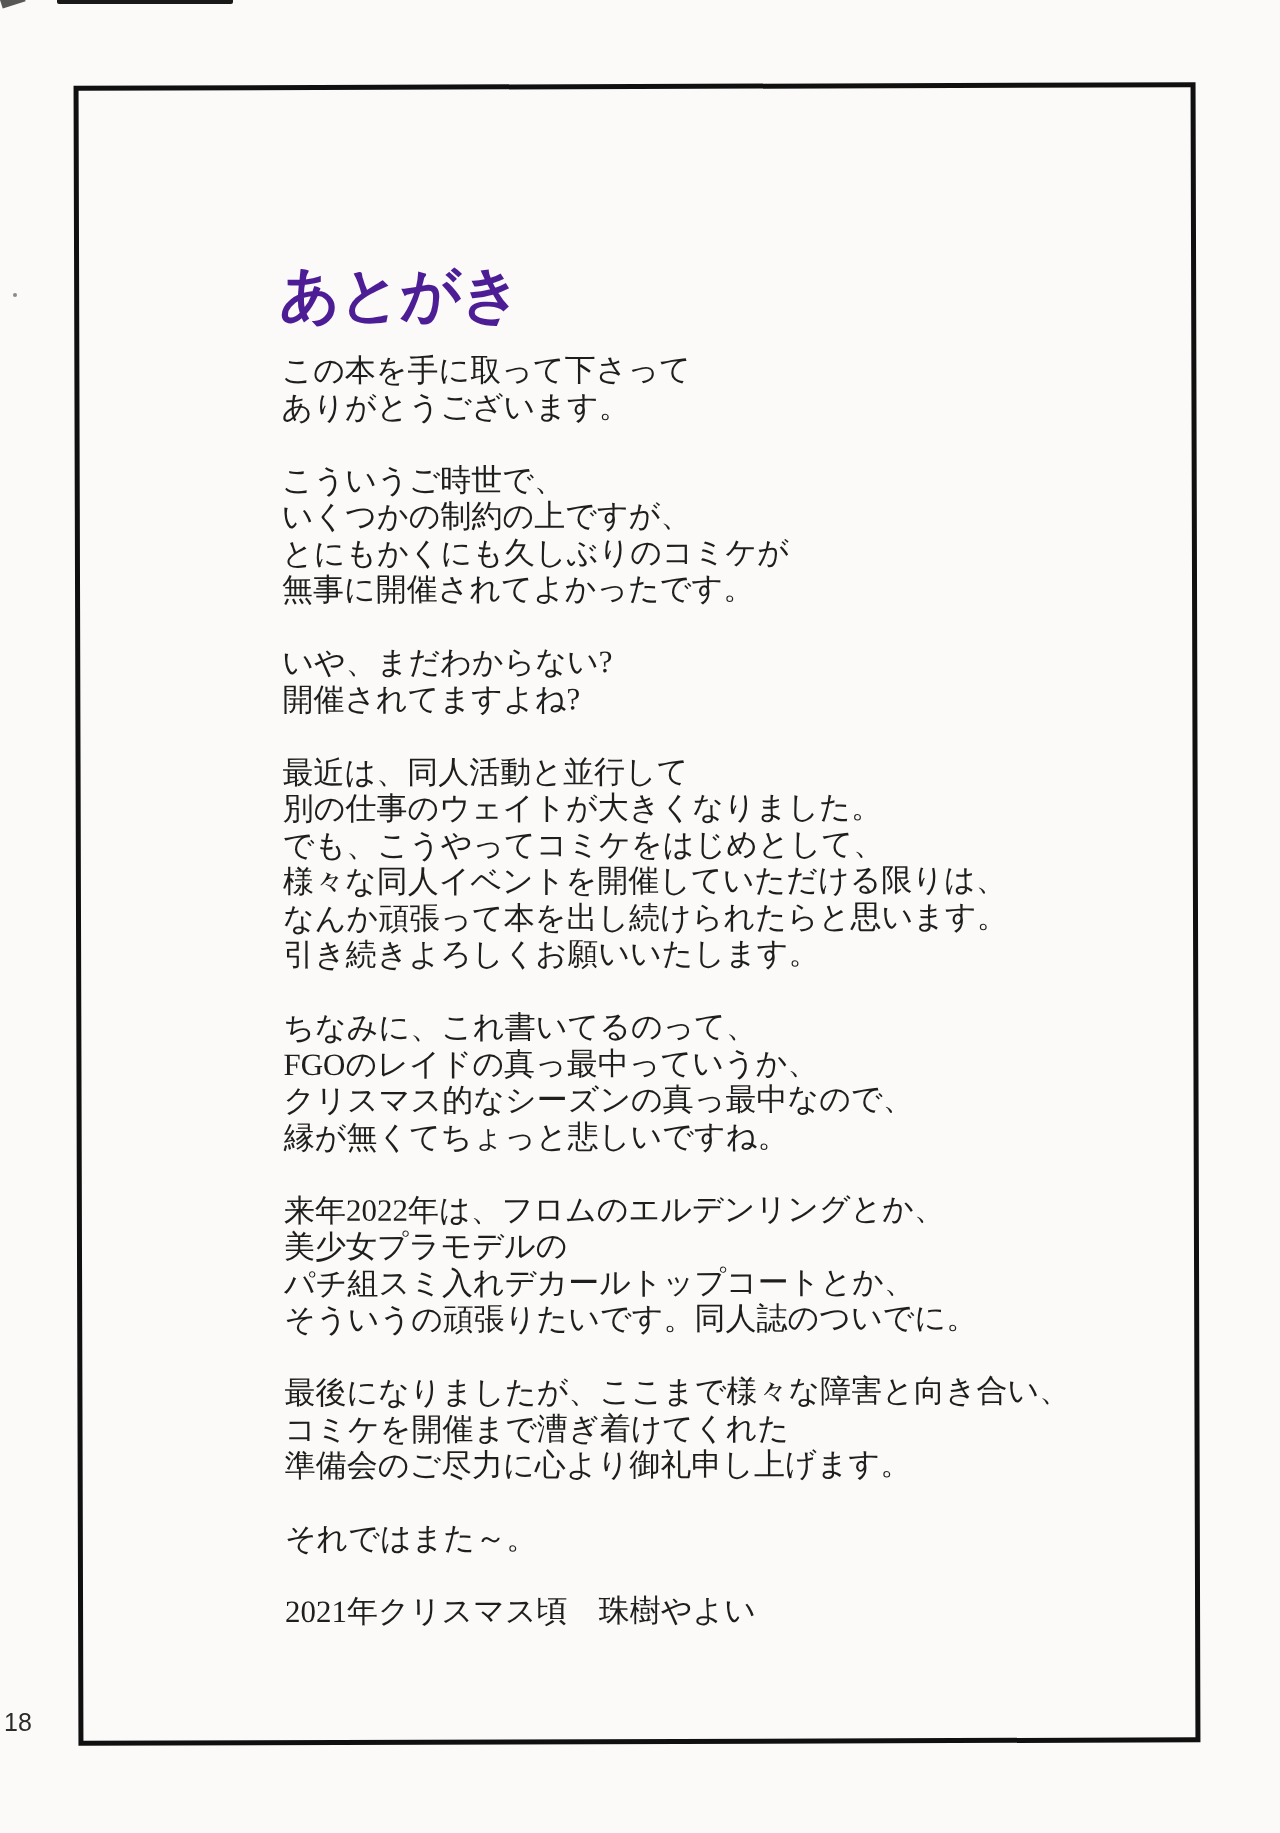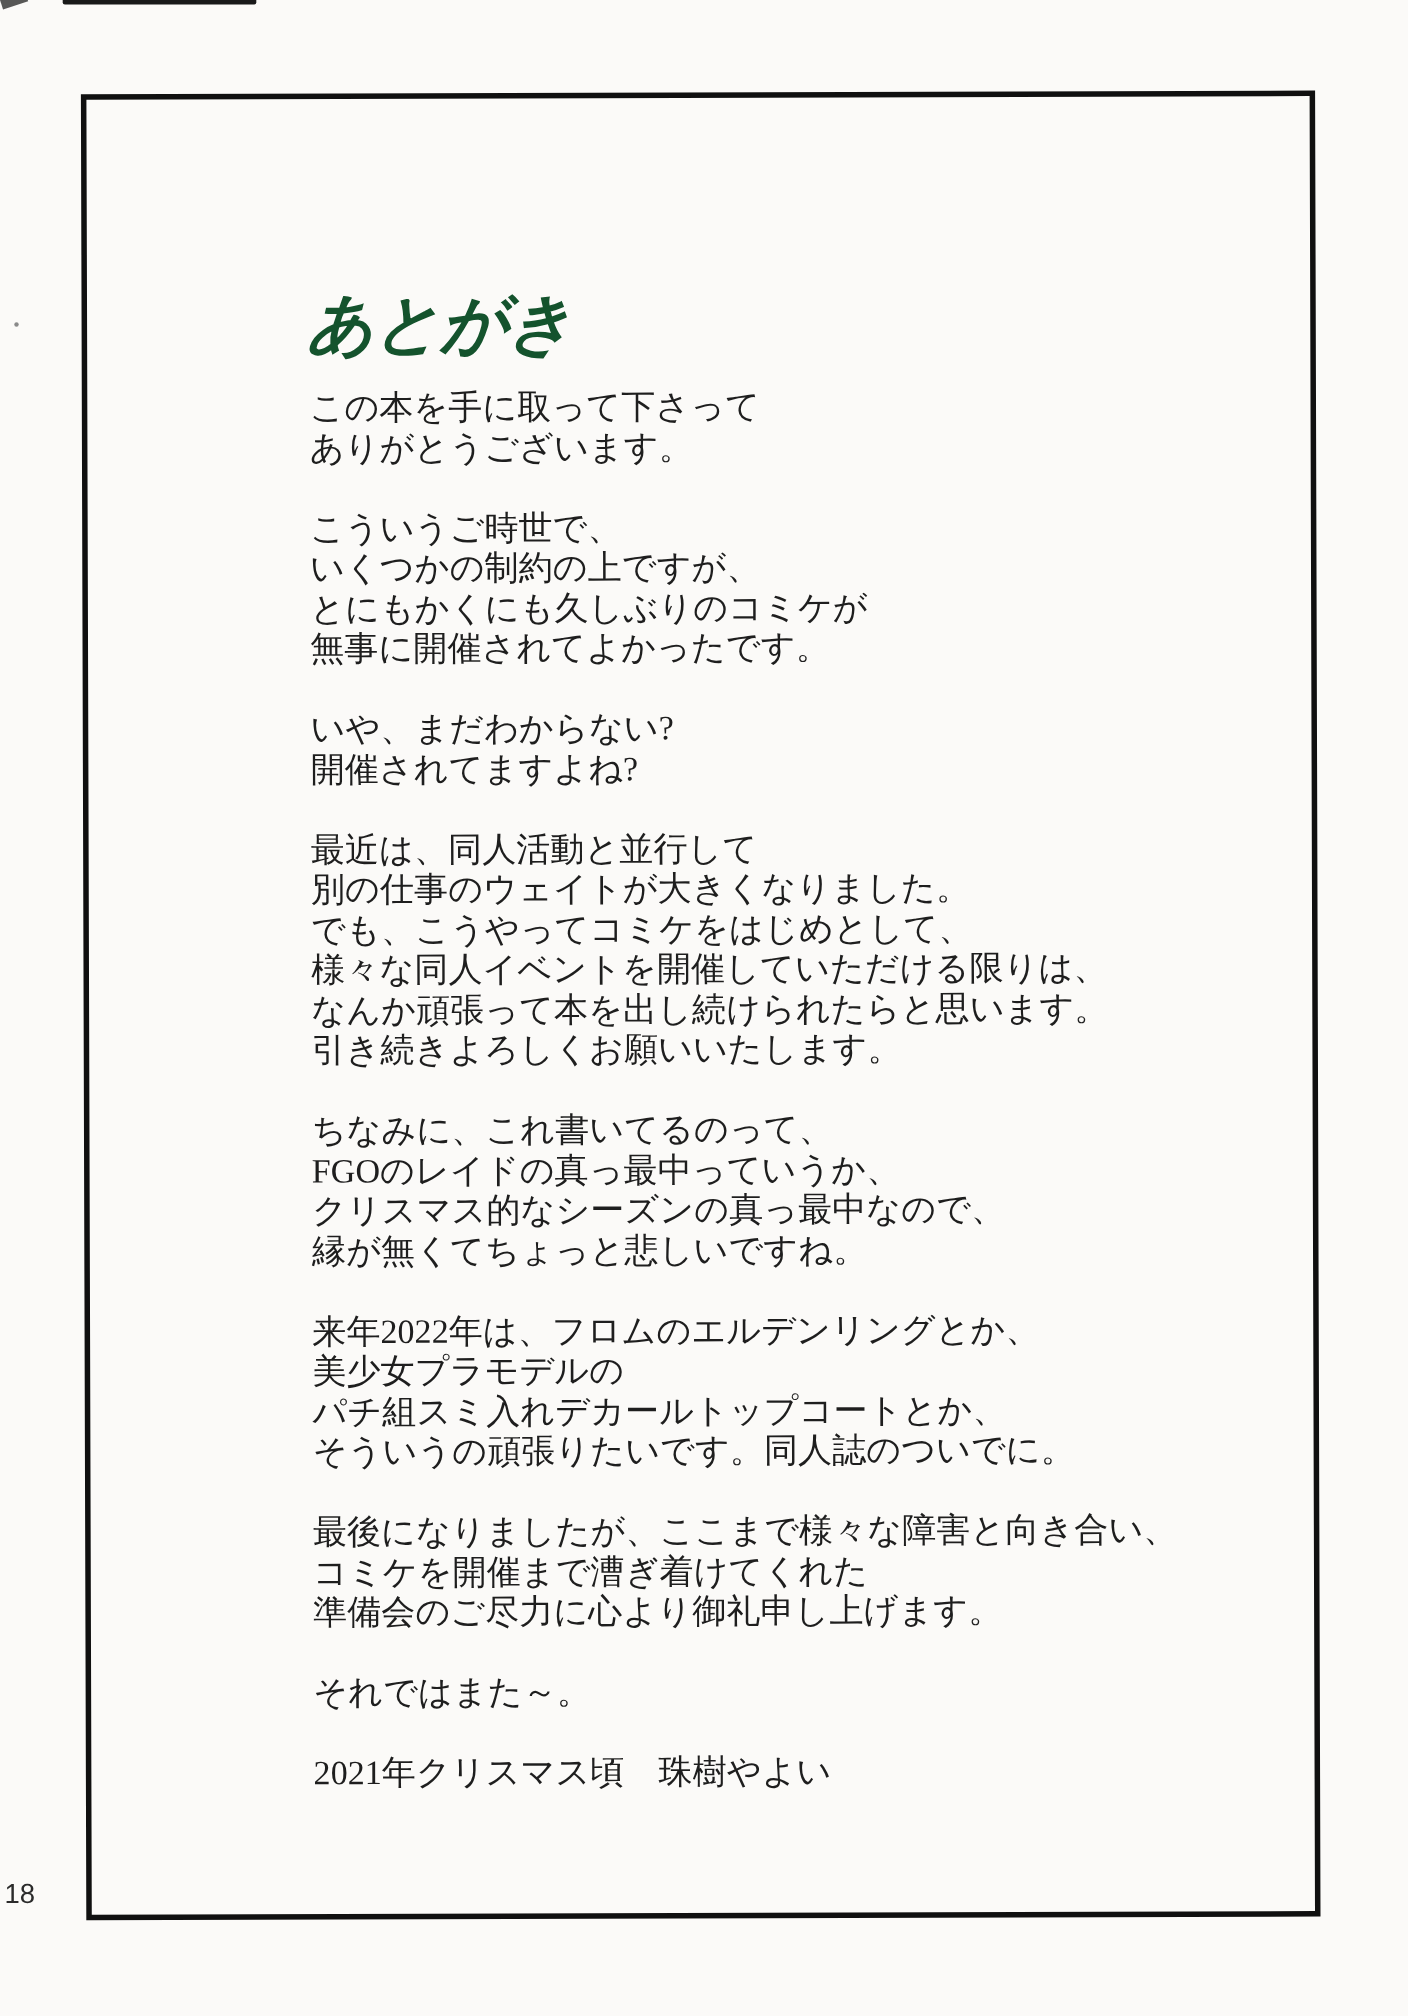--- a/index.html
+++ b/index.html
@@ -30,23 +30,22 @@
     background: transparent;
   }
   .title {
     position: absolute;
     left: 281px;
     top: 221px;
     font-size: 60px;
     font-weight: 700;
     line-height: 1.1;
     letter-spacing: -1px;
-    color: #14532d;
+    color: #4c1d95;
     white-space: nowrap;
-    font-style: italic;
   }
   .body-text {
     position: absolute;
     left: 283px;
     top: 352px;
     font-size: 31px;
     line-height: 36.5px;
     white-space: nowrap;
   }
   .body-text p {

